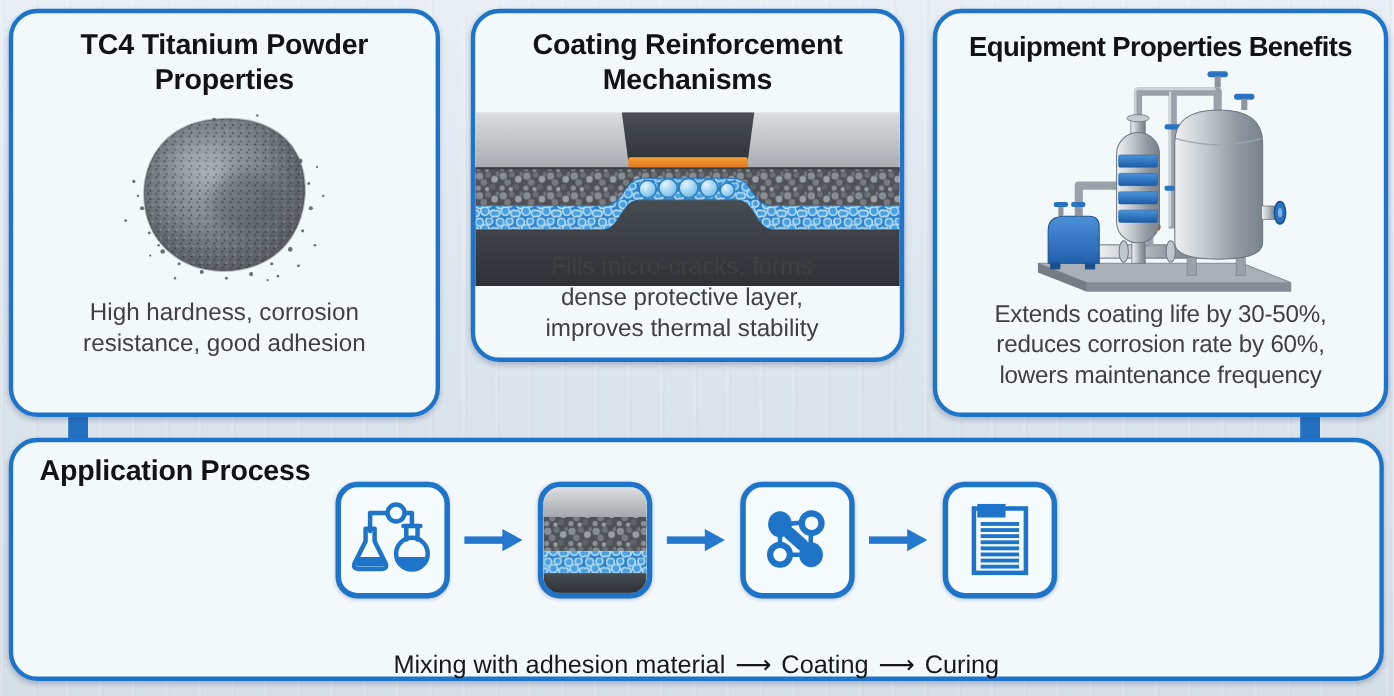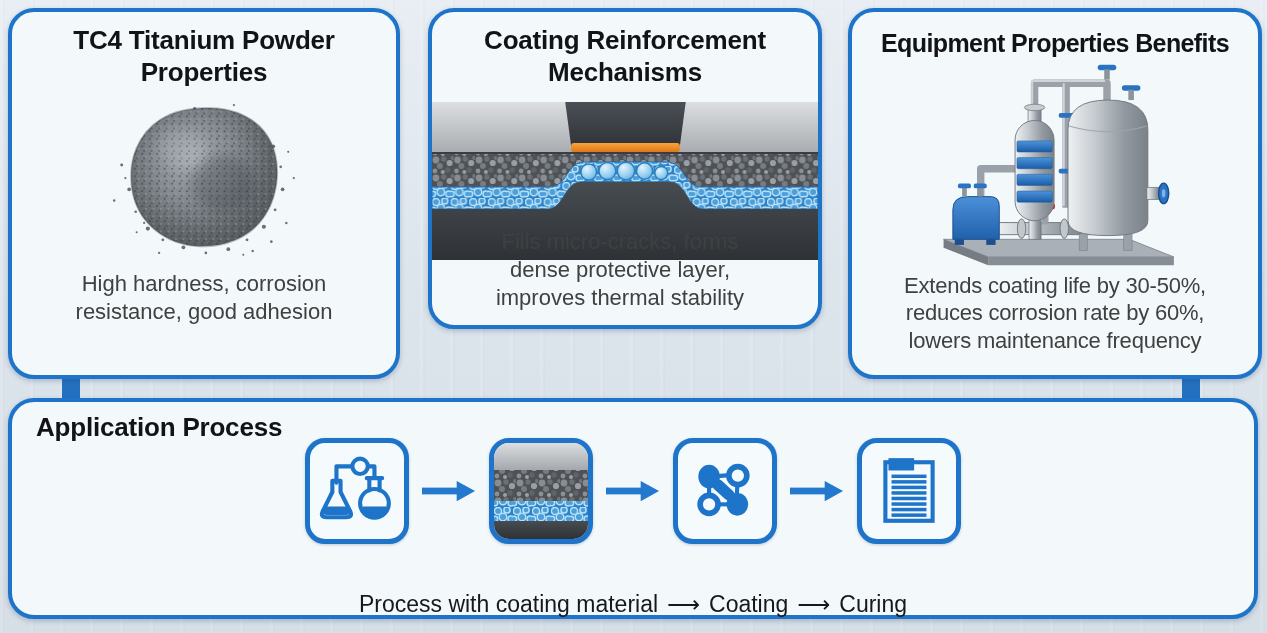--- a/index.html
+++ b/index.html
@@ -361,17 +361,17 @@
             <rect x="20" y="42.6" width="34" height="3.4"></rect>
             <rect x="20" y="48" width="34" height="3.4"></rect>
             <rect x="20" y="53.4" width="34" height="3.4"></rect>
             <rect x="20" y="58.8" width="34" height="3.4"></rect>
           </g>
         </svg>
       </div>
     </div>
 
     <p class="caption">
-      <span>Process with coating material</span><span class="arr">⟶</span><span>Coating</span><span class="arr">⟶</span><span>Curing</span>
+      <span>Mixing with adhesion material</span><span class="arr">⟶</span><span>Coating</span><span class="arr">⟶</span><span>Curing</span>
     </p>
   </section>
 
 </div>
 
 </body></html>

